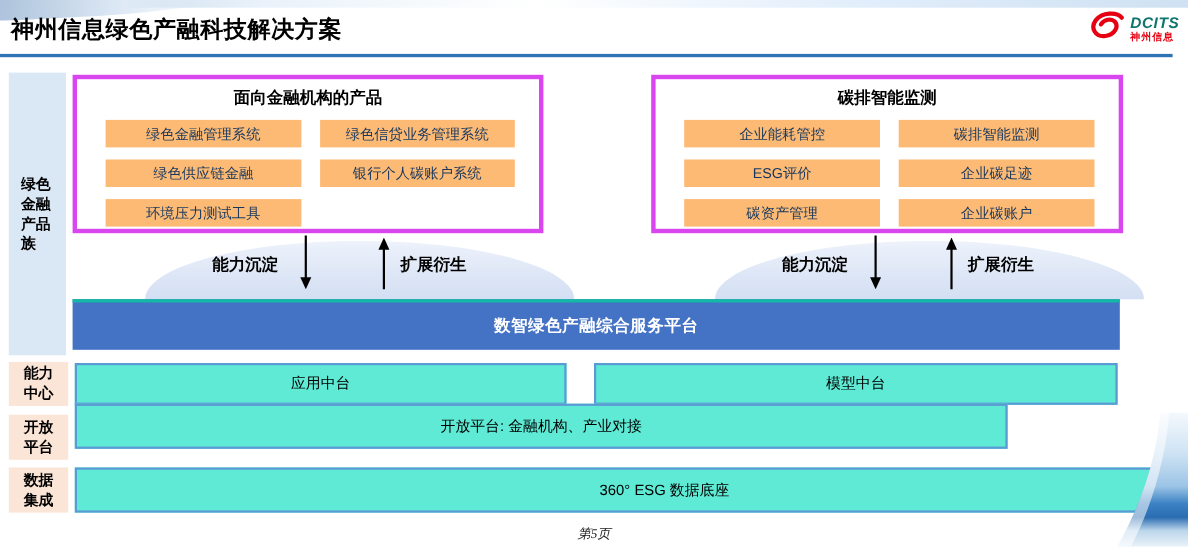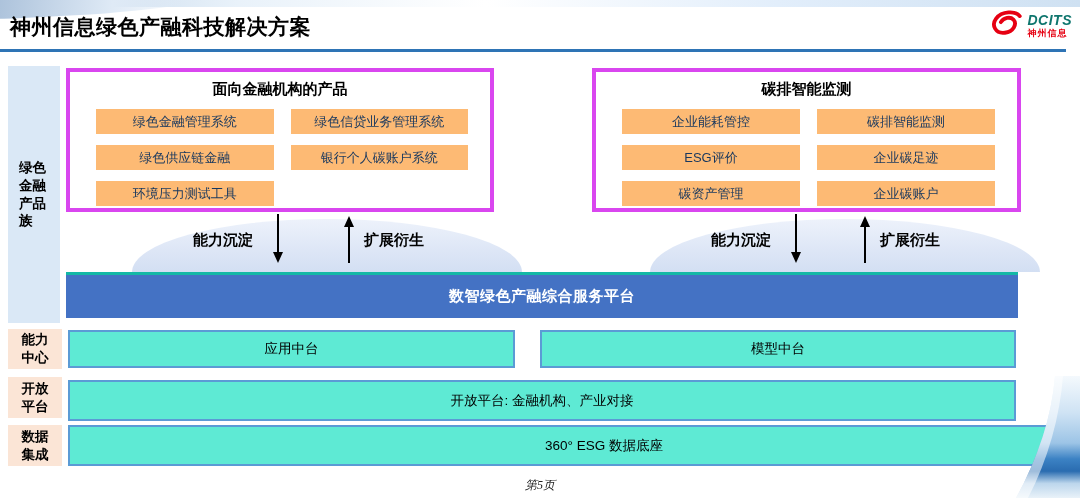--- a/index.html
+++ b/index.html
@@ -52,21 +52,21 @@
   
   .platform { position:absolute; left:66px; top:272px; width:952px; height:46px;
     background:#4472C4; border-top:3px solid #14b8a6;
     display:flex; align-items:center; justify-content:center;
     color:#fff; font-weight:bold; font-size:15px; letter-spacing:.5px; }
   
   .wbox { position:absolute; background:#5eead4; border:2px solid #5B9BD5;
     display:flex; align-items:center; justify-content:center; font-size:13.5px; }
   .wbox-app   { left:68px;  top:330px; width:447px; height:38px; }
   .wbox-model { left:540px; top:330px; width:476px; height:38px; }
-  .wbox-open  { left:68px;  top:380px; width:948px; height:41px;text-align:right; }
+  .wbox-open  { left:68px;  top:367px; width:848px; height:41px;text-align:right; }
   .wbox-data  { left:68px;  top:425px; width:1072px; height:41px; }
   
   .page-num { position:absolute; left:0; top:477px; width:1080px; text-align:center;
     font-size:12px; font-style:italic; color:#222;
     font-family:"Liberation Serif","DejaVu Serif",serif; }
   .corner-swoosh { position:absolute; right:0; bottom:0; }
 </style>
 </head>
 <body>
 

